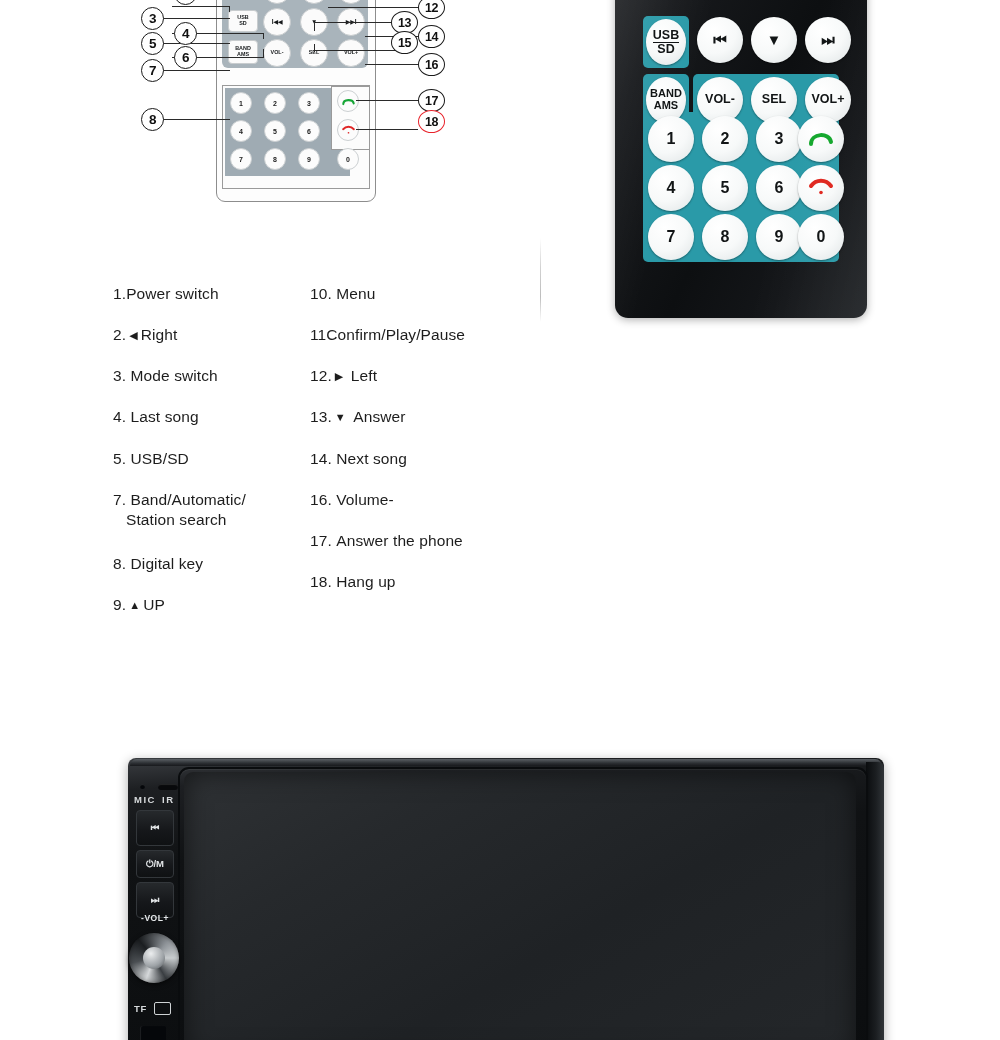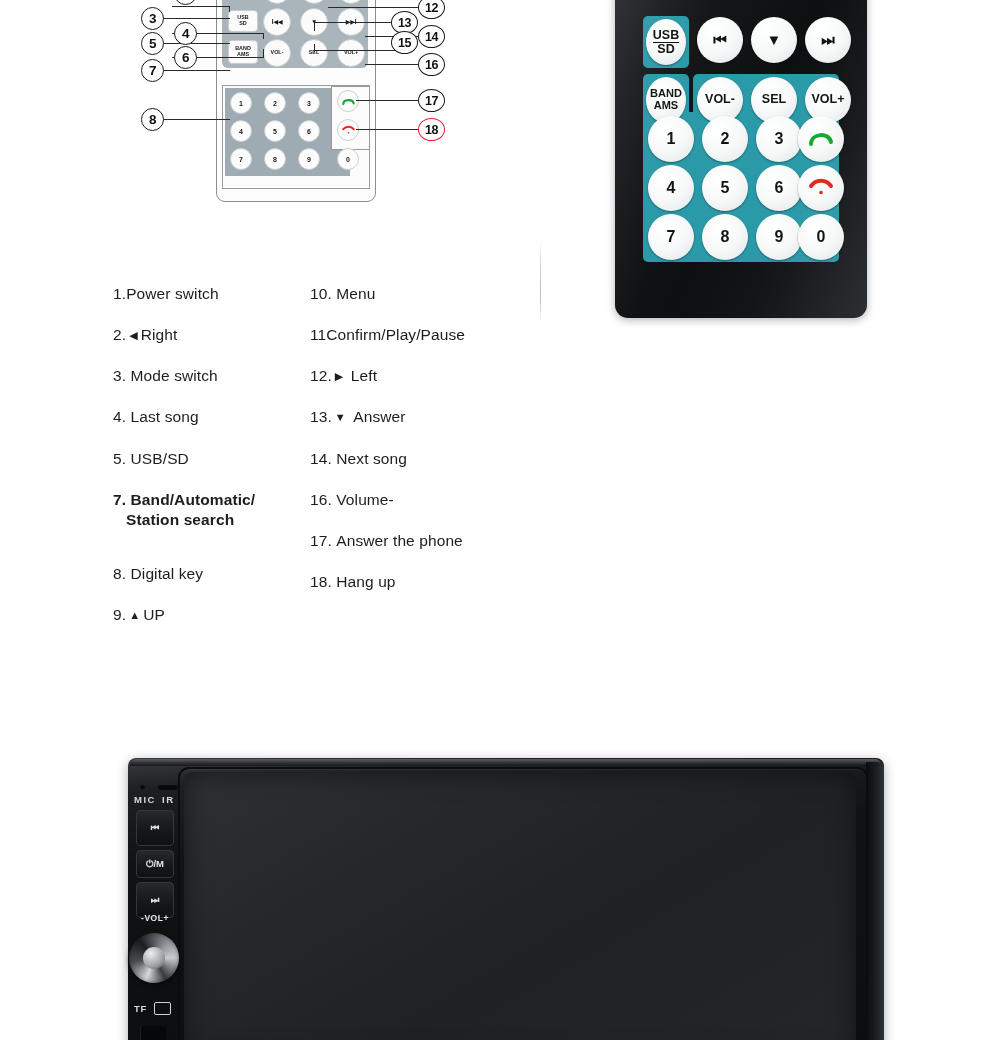--- a/index.html
+++ b/index.html
@@ -12,21 +12,21 @@
   .abs{position:absolute;}
 
   
   #divider{left:540px;top:238px;width:1px;height:84px;background:linear-gradient(to bottom,#ffffff,#d2d2d2 35%,#bdbdbd 70%,#ffffff);}
 
   
   .legend-col{position:absolute;font-size:15.5px;color:#1d1d1d;letter-spacing:.1px;}
   #legend-left{left:113px;top:284px;width:220px;}
   #legend-right{left:310px;top:284px;width:230px;}
   .legend-item{margin-bottom:21px;line-height:1.3;white-space:nowrap;}
-  .legend-item.two-line{white-space:normal;margin-bottom:34px;font-weight:bold;}
+  .legend-item.two-line{white-space:normal;margin-bottom:24px;}
   .legend-item .ln2{display:block;padding-left:13px;}
   .tri{font-size:11px;display:inline-block;vertical-align:1px;margin:0 3px;}
 
   
   #diagram{left:138px;top:-18px;width:310px;height:258px;}
   .cnum{
     position:absolute;width:23px;height:23px;border-radius:50%;
     border:1.7px solid #1a1a1a;background:#fff;
     font-size:13.5px;font-weight:bold;color:#111;
     display:flex;align-items:center;justify-content:center;
@@ -243,21 +243,21 @@
   <div class="cnum" style="left:36px;top:64px;">6</div>
   <div class="cnum" style="left:3px;top:77px;">7</div>
   <div class="cnum" style="left:3px;top:126px;">8</div>
 
   <div class="cnum wide" style="left:280px;top:14px;">12</div>
   <div class="cnum wide" style="left:253px;top:29px;">13</div>
   <div class="cnum wide" style="left:280px;top:43px;text-align:center;">14</div>
   <div class="cnum wide" style="left:253px;top:49px;">15</div>
   <div class="cnum wide" style="left:280px;top:71px;">16</div>
   <div class="cnum wide" style="left:280px;top:107px;">17</div>
-  <div class="cnum wide red" style="left:280px;top:136px;">18</div>
+  <div class="cnum wide red" style="left:280px;top:128px;">18</div>
 </div>
 
 <div class="abs" id="remote-photo">
 
   <div class="tealpad" style="left:28px;top:96px;width:46px;height:52px;"></div>
   <div class="tealpad" style="left:28px;top:154px;width:46px;height:54px;"></div>
   <div class="tealpad" style="left:78px;top:154px;width:146px;height:54px;"></div>
   <div class="tealpad" style="left:28px;top:192px;width:196px;height:150px;"></div>
   <div class="tealpad" style="left:180px;top:192px;width:44px;height:112px;"></div>
 

